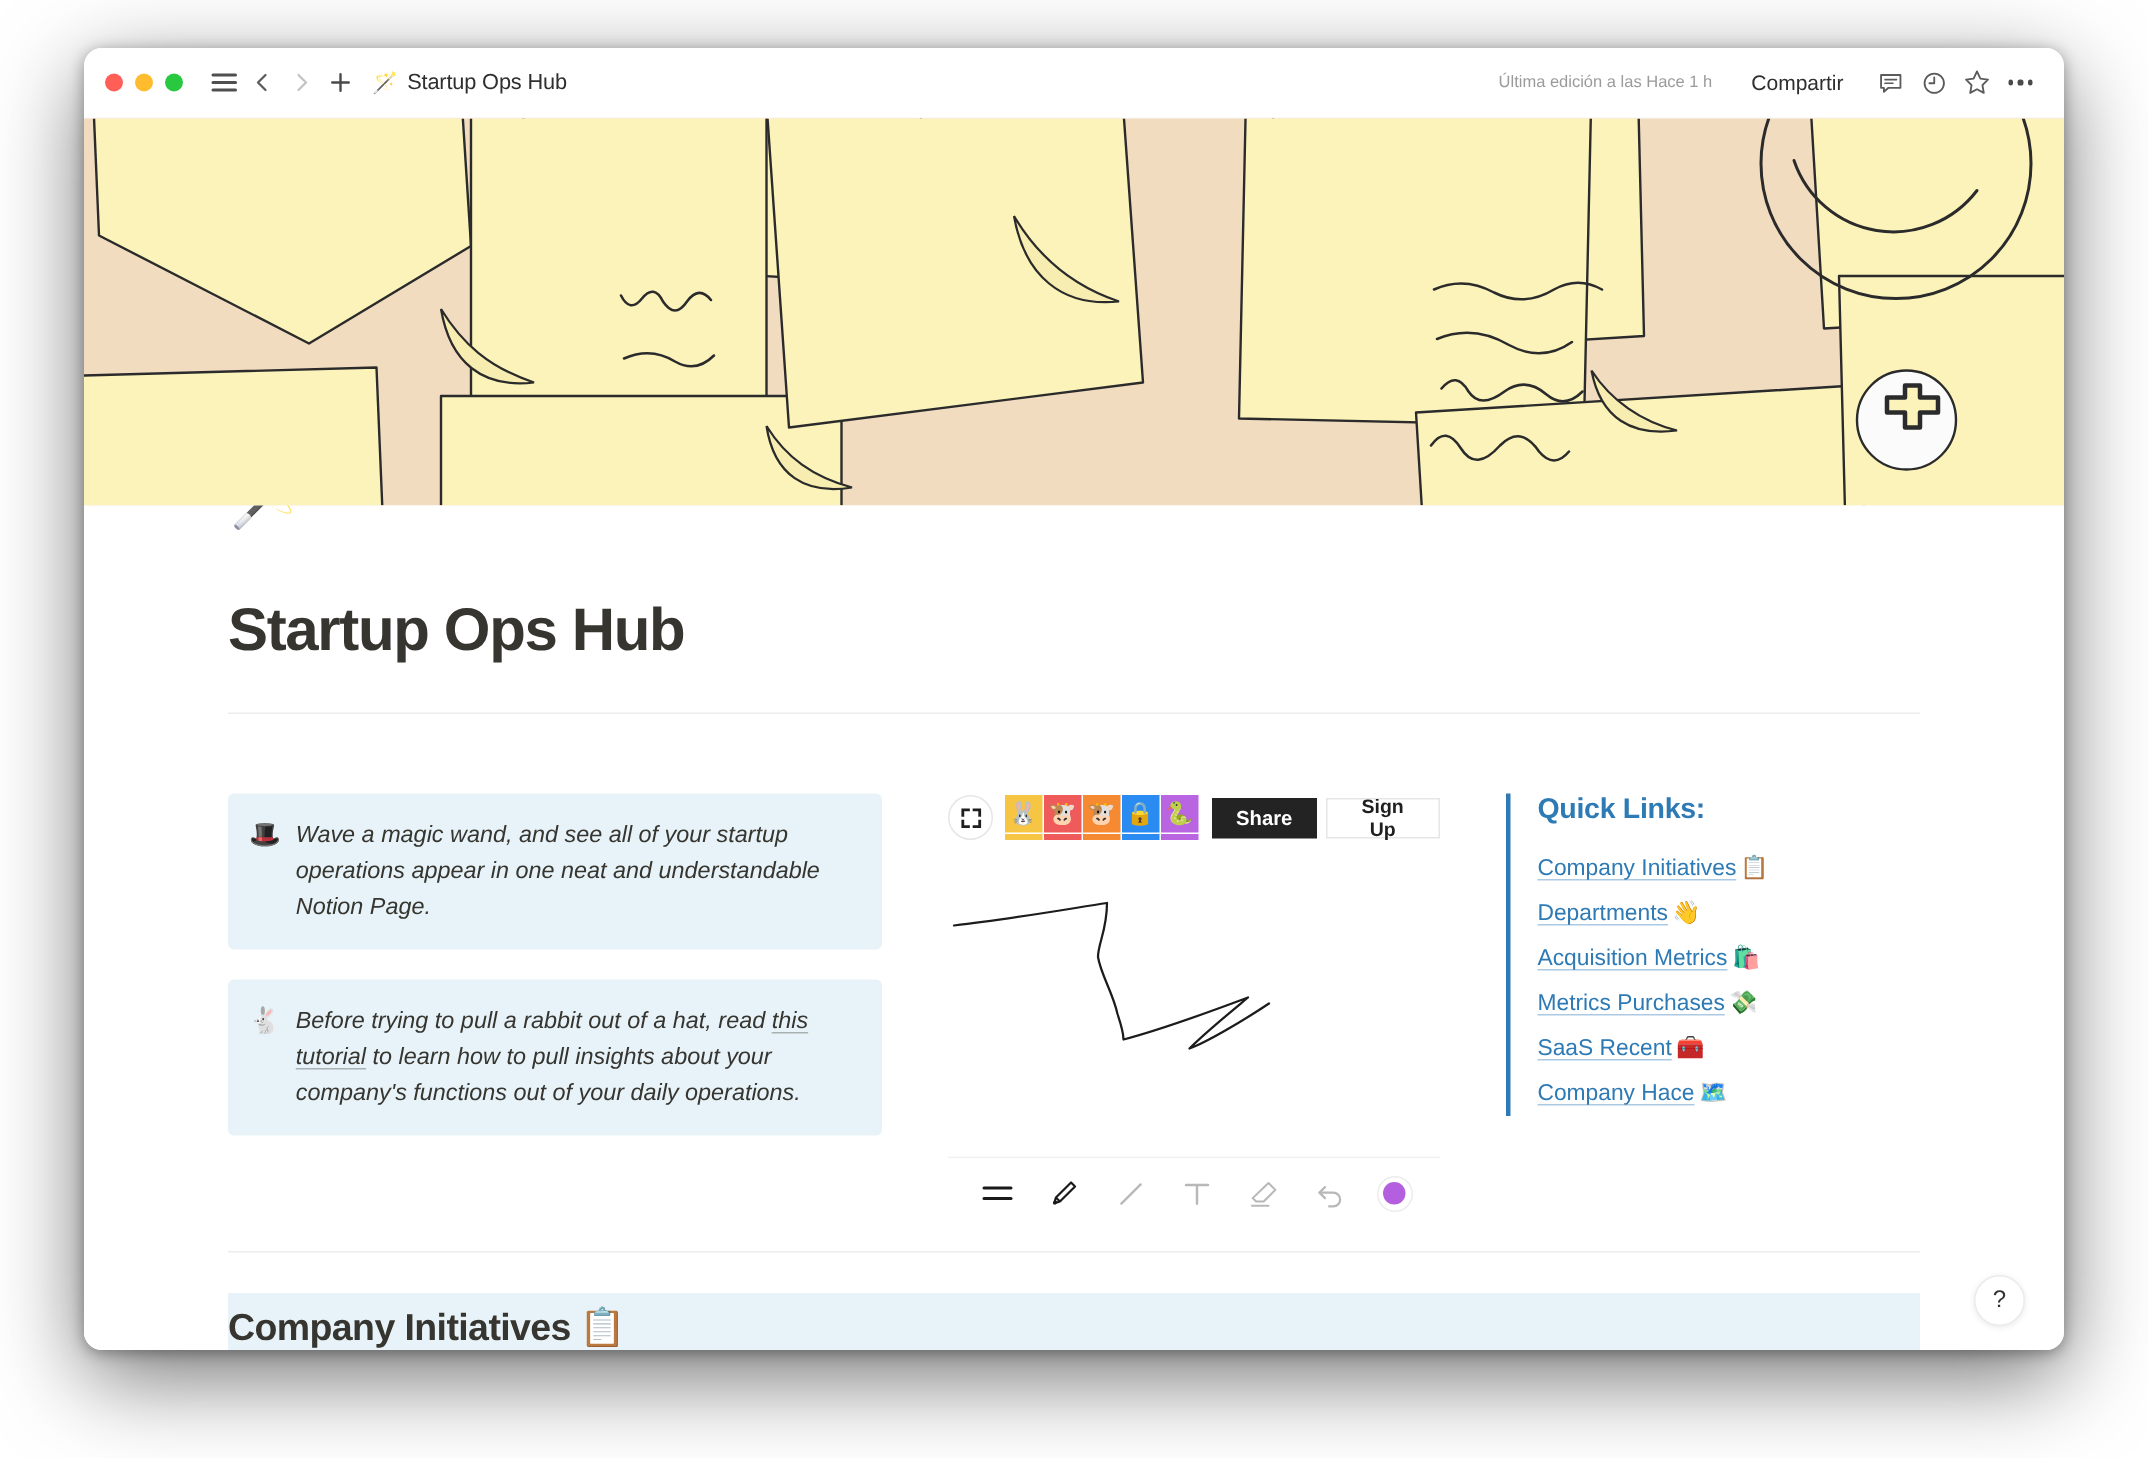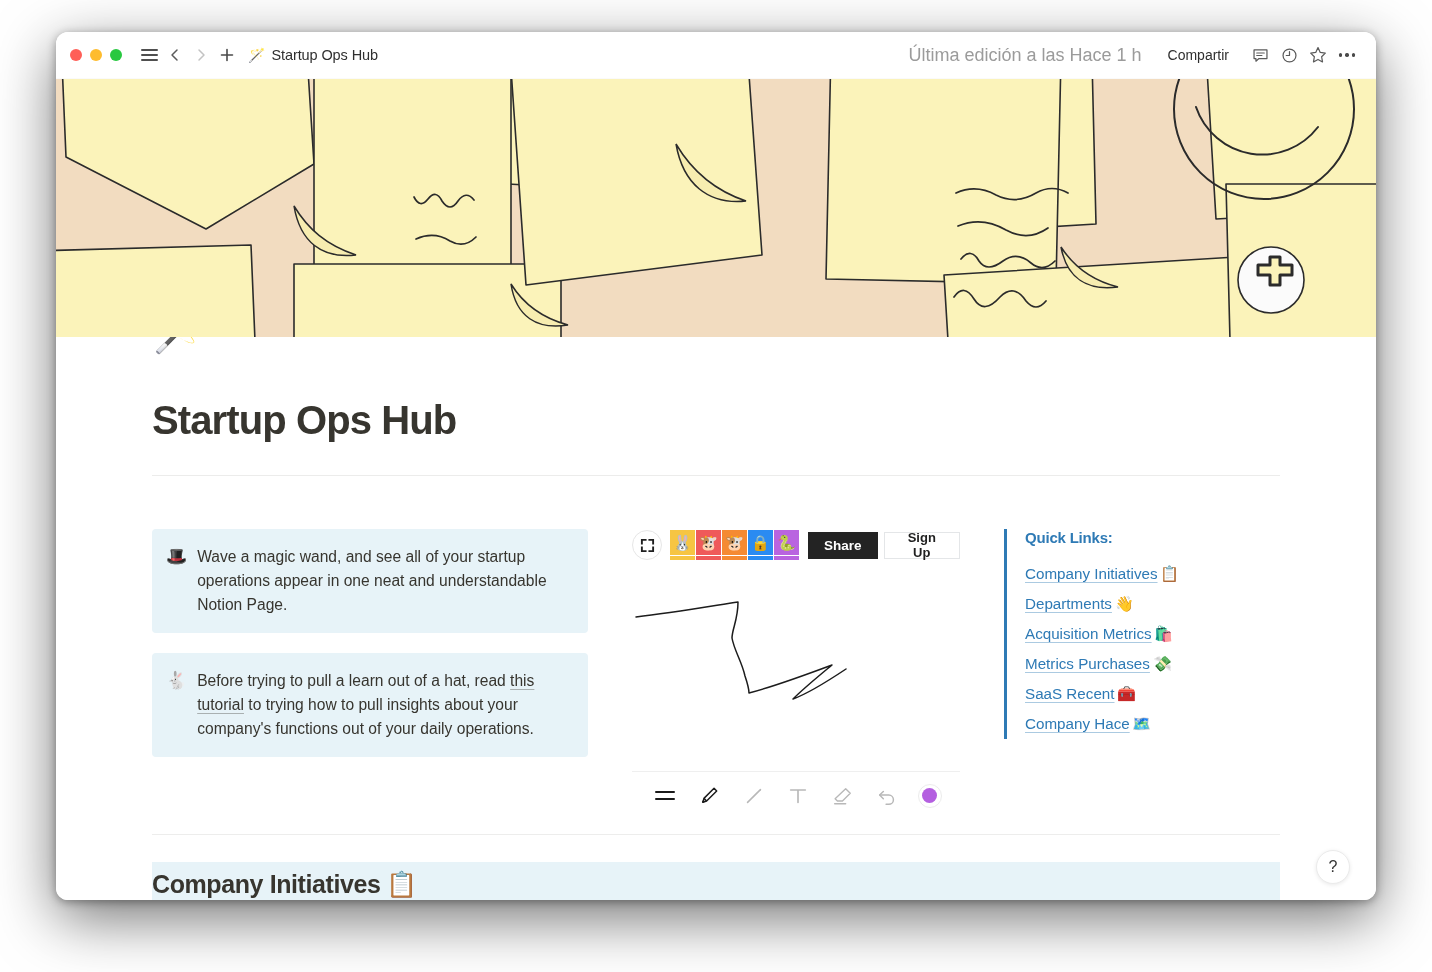--- a/index.html
+++ b/index.html
@@ -54,21 +54,21 @@
   .burger { display: flex; flex-direction: column; gap: 3px; width: 17px; }
   .burger i { display: block; height: 1.8px; background: #4f4f4f; border-radius: 1px; }
 
   .doc-title {
     font-size: 14.5px; color: #2f2f2f; margin-left: 6px;
     letter-spacing: -0.1px; white-space: nowrap;
   }
   .wand-tab { font-size: 14px; margin-left: 8px; }
 
   .tb-right { margin-left: auto; display: flex; align-items: center; gap: 3px; }
-  .last-edit { font-size: 18px; color: #9b9b9b; margin-right: 14px; white-space: nowrap; }
+  .last-edit { font-size: 11px; color: #9b9b9b; margin-right: 14px; white-space: nowrap; }
   .share-btn {
     font-size: 14px; color: #2f2f2f; background: transparent;
     border: none; padding: 5px 9px; border-radius: 4px; cursor: pointer;
     font-family: inherit; margin-right: 6px;
   }
   .dots-icon { display: flex; gap: 3px; align-items: center; }
   .dots-icon i { width: 3.4px; height: 3.4px; border-radius: 50%; background: #4a4a4a; display: block; }
 
   
   .cover {
@@ -124,21 +124,21 @@
   .callout {
     background: #e7f3f8;
     border-radius: 4px;
     padding: 16px 16px 16px 14px;
     display: flex;
     gap: 10px;
     margin-bottom: 20px;
   }
   .callout-emoji { font-size: 17px; line-height: 24px; flex: 0 0 auto; }
   .callout-text {
-    font-size: 15.6px; line-height: 24px; color: #37352f;
+    font-size: 15.6px; line-height: 24px; color: #37352f; font-style: italic;
   }
   .callout-text a {
     color: #37352f; text-decoration: underline;
     text-decoration-color: rgba(55,53,47,0.35);
     text-underline-offset: 3px;
   }
 
   
   .whiteboard {
     width: 328px;
@@ -206,21 +206,21 @@
     display: flex; align-items: center; justify-content: center;
   }
   .color-dot span { width: 15px; height: 15px; border-radius: 50%; display: block; }
 
   
   .quicklinks {
     border-left: 3px solid #2e7ab5;
     padding-left: 18px;
   }
   .ql-title {
-    font-size: 15px; font-weight: 700; color: #2e7ab5;
+    font-size: 19px; font-weight: 700; color: #2e7ab5;
     margin-bottom: 13px; letter-spacing: -0.2px;
   }
   .ql-item {
     display: block;
     font-size: 15.2px; line-height: 30px;
     color: #2e7ab5;
     text-decoration: underline;
     text-decoration-color: rgba(46,122,181,0.4);
     text-underline-offset: 3px;
     white-space: nowrap;
@@ -389,21 +389,21 @@
             <div class="callout">
               <span class="callout-emoji">🎩</span>
               <div class="callout-text">
                 <span>Wave a magic wand, and see all of your startup operations appear in one neat and understandable Notion Page.</span>
               </div>
             </div>
 
             <div class="callout">
               <span class="callout-emoji">🐇</span>
               <div class="callout-text">
-                <span>Before trying to pull a learn out of a hat, read </span><a href="#">this tutorial</a><span> to trying how to pull insights about your company's functions out of your daily operations.</span>
+                <span>Before trying to pull a rabbit out of a hat, read </span><a href="#">this tutorial</a><span> to learn how to pull insights about your company's functions out of your daily operations.</span>
               </div>
             </div>
 
           </div>
 
           <div class="col-mid">
             <div class="whiteboard">
 
               <div class="wb-top">
                 <span class="wb-expand">

